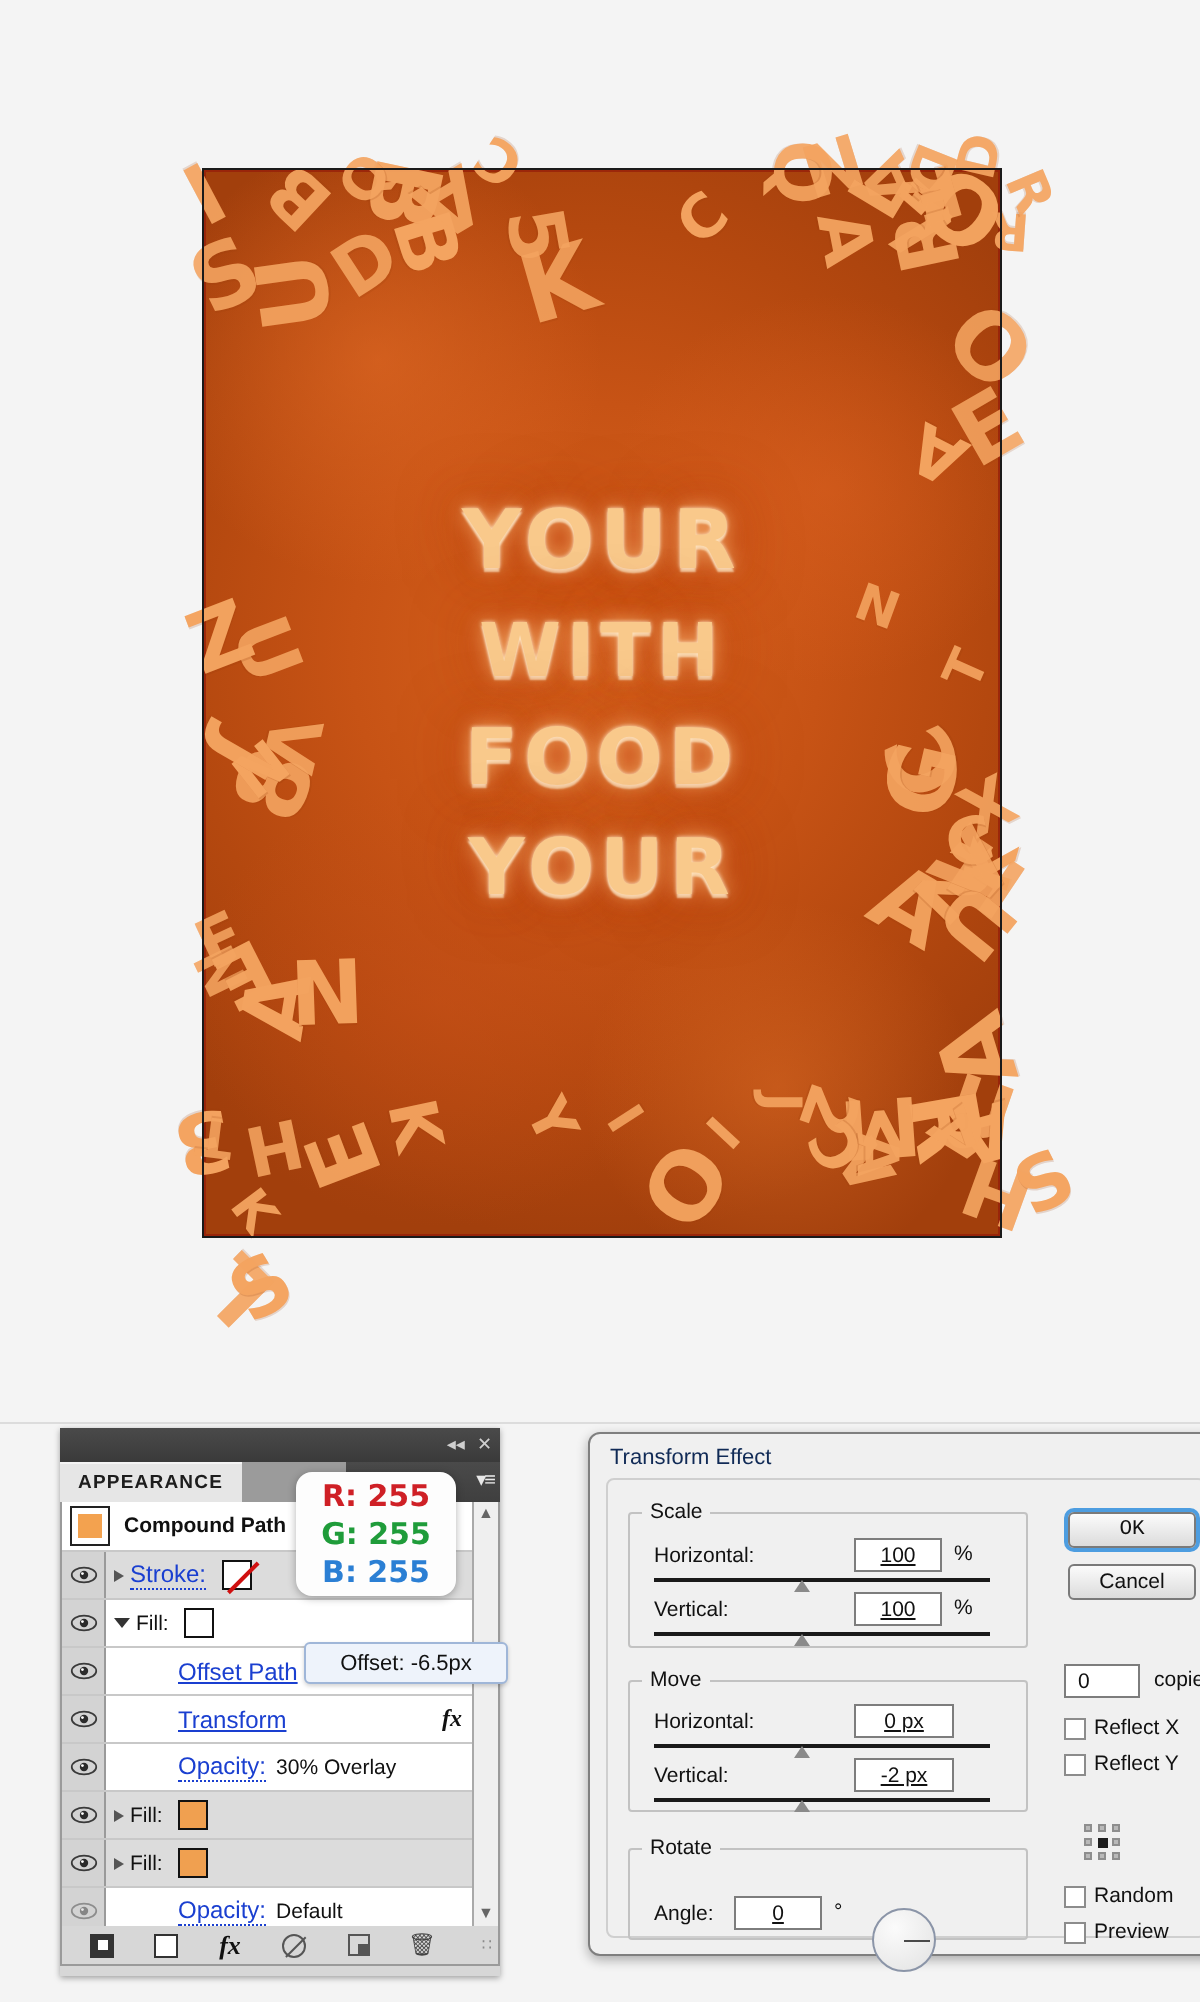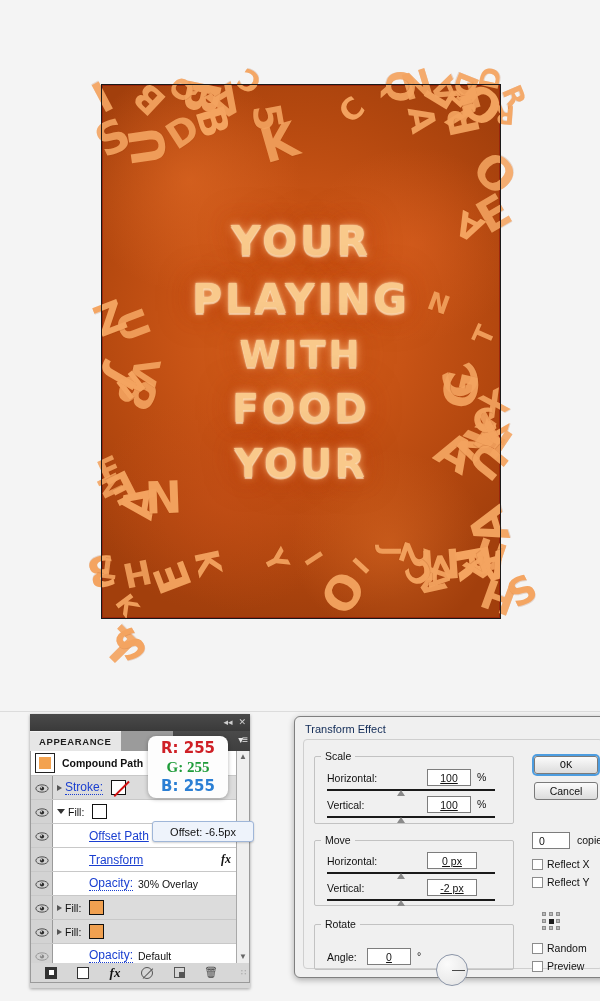--- a/index.html
+++ b/index.html
@@ -194,21 +194,21 @@
 
   
   #rgb-tip {
     position: absolute; left: 148px; top: 736px; width: 80px; height: 62px;
     background: #fdfdfd; border-radius: 8px; box-shadow: 0 1px 4px rgba(0,0,0,.3);
     display: flex; flex-direction: column; align-items: center; justify-content: center;
     font-family: "DejaVu Sans", sans-serif; font-weight: bold; font-size: 15px;
     line-height: 19px; z-index: 50;
   }
   #rgb-tip .r { color: #cf2026; }
-  #rgb-tip .g { color: #1f9c3a; font-family: Liberation Serif, serif; }
+  #rgb-tip .g { color: #1f9c3a; }
   #rgb-tip .b { color: #2b7fd4; }
   #offset-tip {
     position: absolute; left: 152px; top: 821px; width: 102px; height: 21px;
     background: #eef3fb; border: 1px solid #9fb6d8; border-radius: 3px;
     display: flex; align-items: center; justify-content: center;
     font-size: 11px; color: #111; z-index: 50;
     box-shadow: 0 1px 2px rgba(0,0,0,.18);
   }
 
   
@@ -285,21 +285,20 @@
 
   <div id="canvas-area">
     <div id="artwork-wrap">
       <div id="board">
         <div class="sauce"></div>
       </div>
       <div id="board-redline"></div>
 
       <div id="headline">
         <div class="hl-line hl-1">YOUR</div>
-        <div class="hl-line hl-2">PLAYING</div>
         <div class="hl-line hl-3">WITH</div>
         <div class="hl-line hl-5">FOOD</div>
         <div class="hl-line hl-4">YOUR</div>
       </div>
 
       <div id="scatter">
           <span class="letter" style="left: 408.6px; top: 42.7px; font-size: 25.7px; transform: rotate(184deg); opacity: 0.95;">R</span>
           <span class="letter" style="left: 351.3px; top: 372px; font-size: 46.2px; transform: rotate(30deg); opacity: 0.95;">A</span>
           <span class="letter" style="left: 396.3px; top: 517.5px; font-size: 40.5px; transform: rotate(200deg); opacity: 0.92;">H</span>
           <span class="letter" style="left: 29.9px; top: 248.4px; font-size: 38.8px; transform: rotate(69deg); opacity: 0.89;">U</span>

